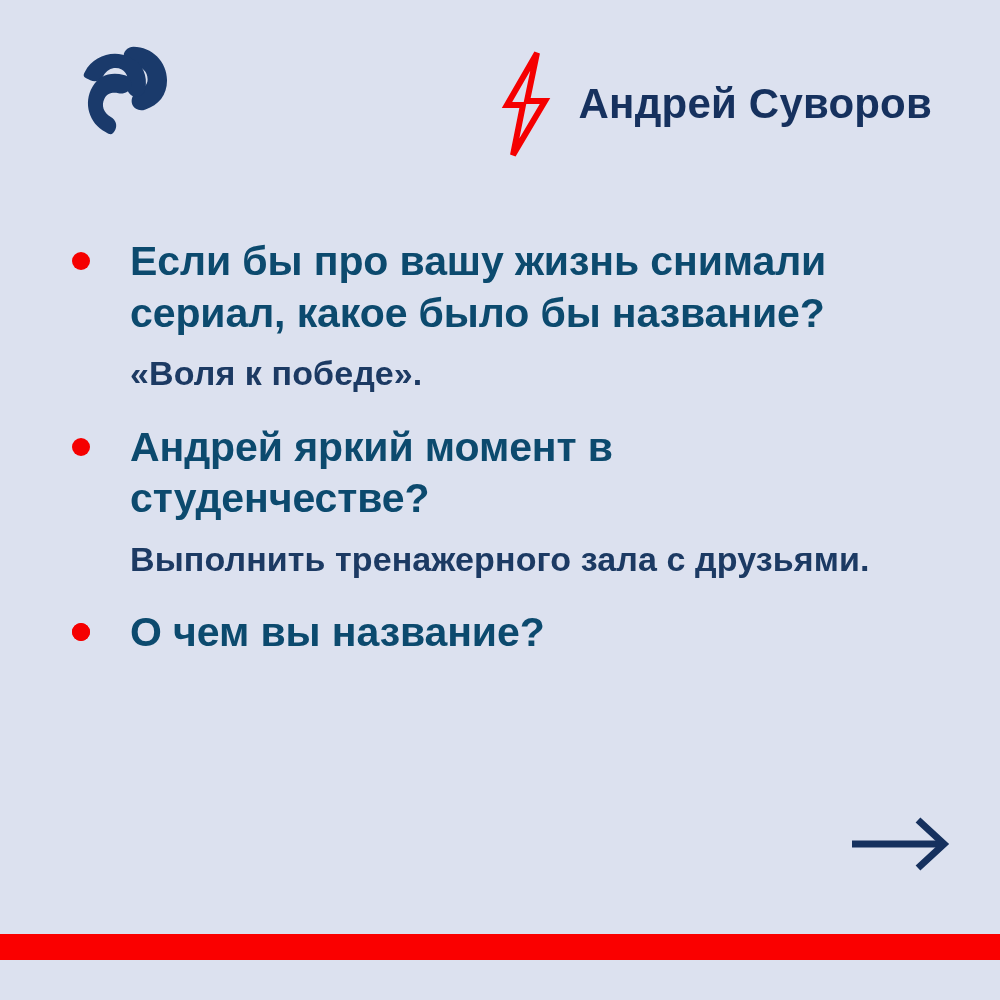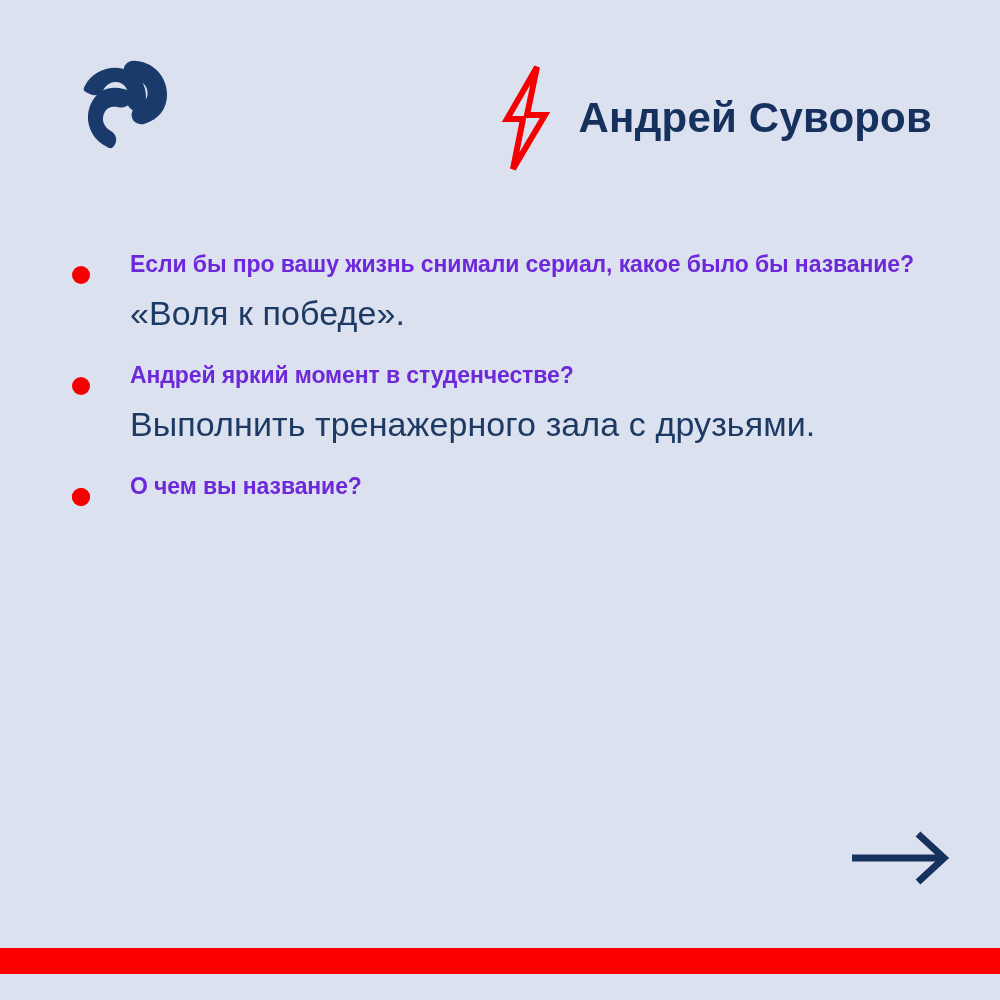--- a/index.html
+++ b/index.html
@@ -14,21 +14,20 @@
     font-family: "Liberation Sans", sans-serif;
     overflow: hidden;
   }
 
   .card {
     position: relative;
     width: 1000px;
     height: 960px;
     background: #dce1ef;
     box-sizing: border-box;
-    margin-top: 14px;
   }
 
   
   .header {
     position: absolute;
     top: 0;
     left: 0;
     width: 1000px;
     height: 190px;
   }
@@ -89,32 +88,32 @@
     position: absolute;
     left: 72px;
     top: 16px;
     width: 18px;
     height: 18px;
     border-radius: 50%;
     background: #f50000;
   }
 
   .question {
-    font-size: 23px;
+    font-size: 41px;
     font-weight: bold;
-    color: #6d28d9;
+    color: #0c4a6e;
     line-height: 1.26;
     letter-spacing: -0.1px;
     margin: 0 0 12px 0;
     max-width: 790px;
   }
 
   .answer {
     font-size: 34px;
-    font-weight: normal;
+    font-weight: bold;
     color: #1c3a63;
     line-height: 1.3;
     letter-spacing: 0.1px;
     margin: 0;
     max-width: 790px;
   }
 
   
   .next-arrow {
     position: absolute;

